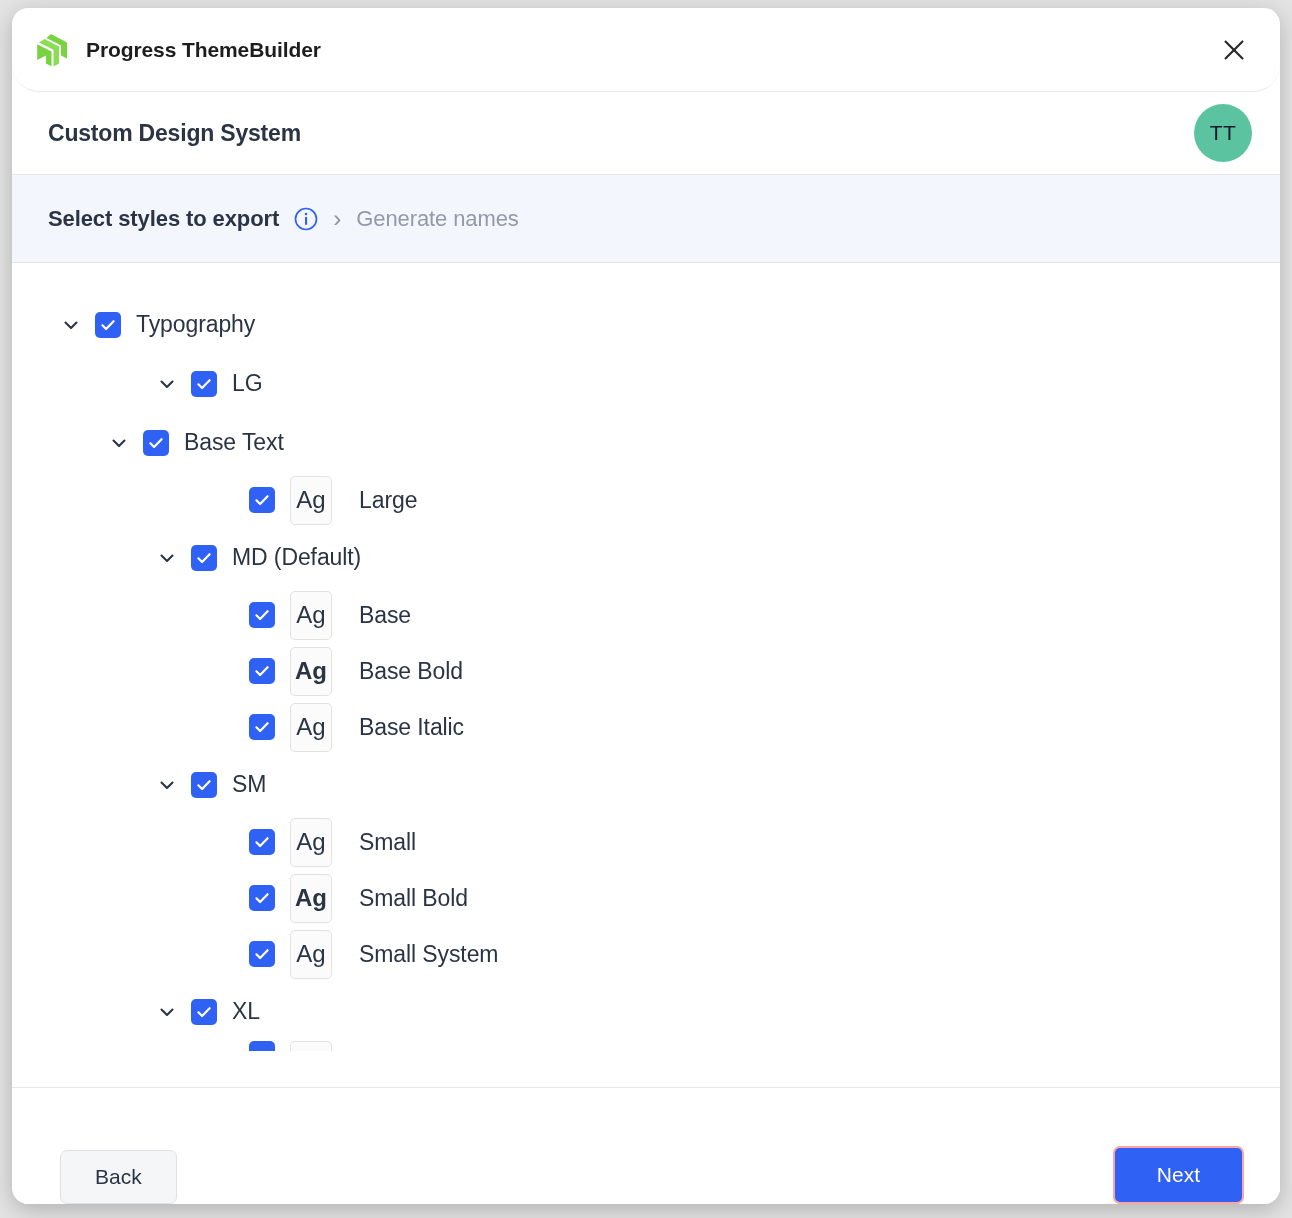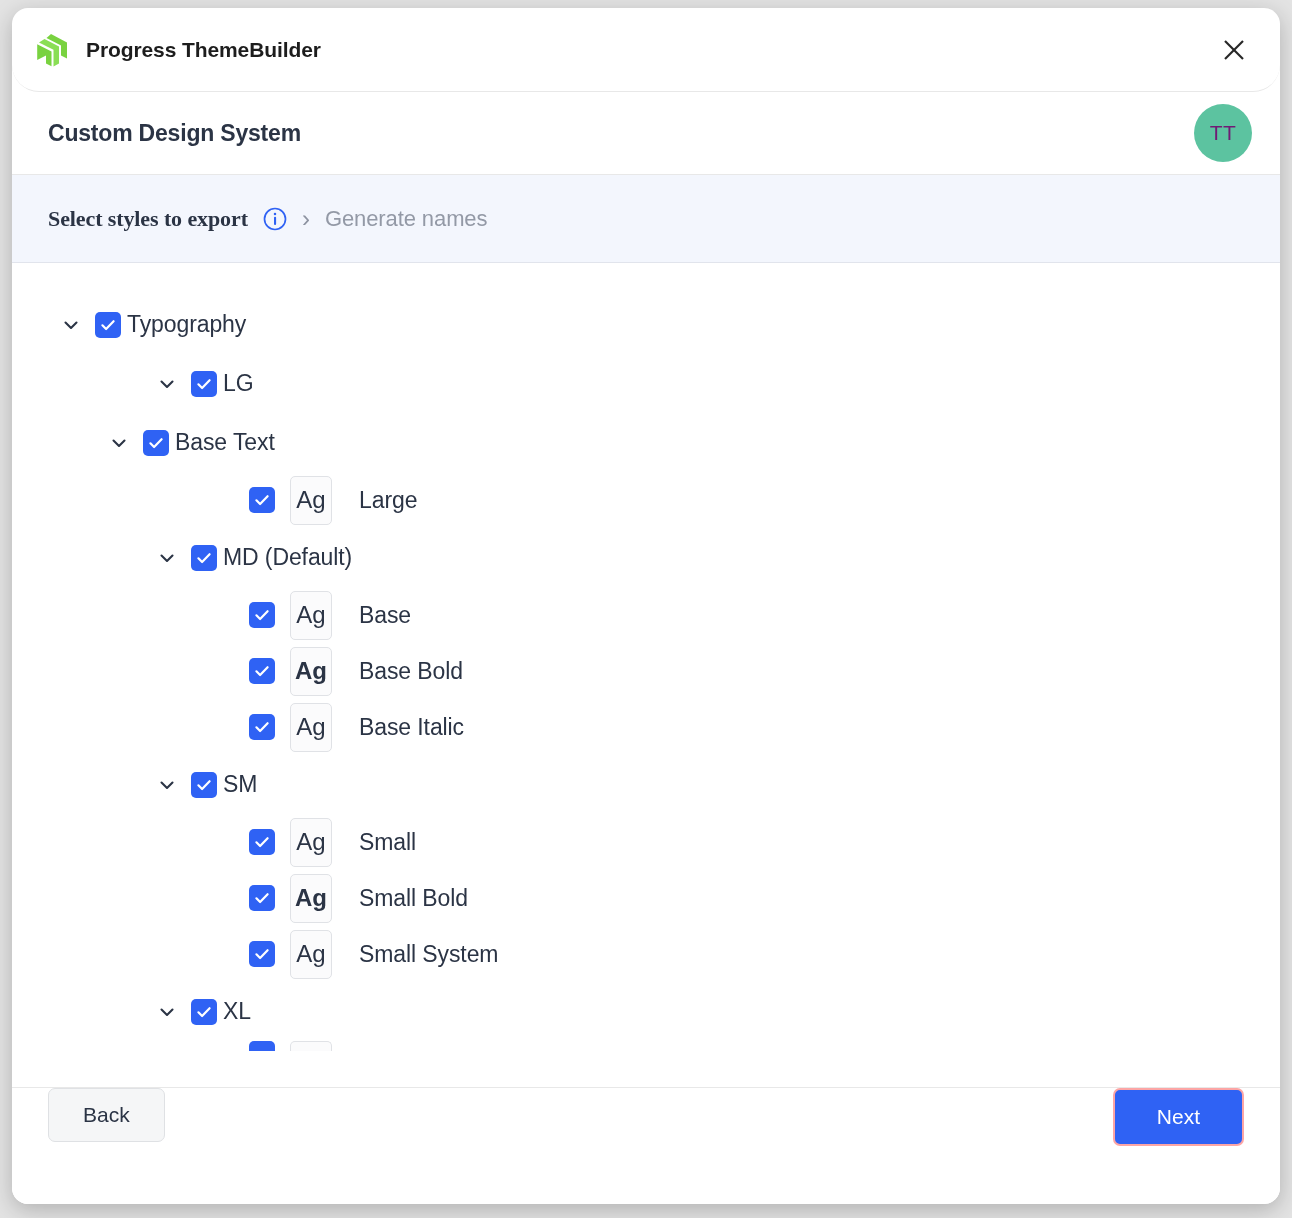--- a/index.html
+++ b/index.html
@@ -79,21 +79,21 @@
     font-size: 23px;
     font-weight: bold;
     color: #2b3445;
     letter-spacing: -0.2px;
   }
   .avatar {
     width: 58px;
     height: 58px;
     border-radius: 50%;
     background: #5cc3a0;
-    color: #701a75;
+    color: #0f172a;
     display: flex;
     align-items: center;
     justify-content: center;
     font-size: 21px;
     letter-spacing: 0.5px;
     font-weight: normal;
   }
 
   
   .stepbar {
@@ -104,21 +104,20 @@
     display: flex;
     align-items: center;
     padding: 0 36px;
     box-sizing: border-box;
   }
   .step-current {
     font-size: 22px;
     font-weight: bold;
     color: #2b3445;
     letter-spacing: -0.1px;
-    font-family: Liberation Serif, serif;
   }
   .info-icon {
     margin-left: 14px;
     width: 26px;
     height: 26px;
     display: inline-flex;
     align-items: center;
     justify-content: center;
     cursor: pointer;
   }
@@ -174,21 +173,21 @@
     border-radius: 5px;
     background: #2f62f4;
     display: inline-flex;
     align-items: center;
     justify-content: center;
     cursor: pointer;
   }
   .cb svg { display: block; }
 
   .node-label {
-    margin-left: 6px;
+    margin-left: 15px;
     font-size: 23px;
     color: #2b3445;
     letter-spacing: -0.1px;
     white-space: nowrap;
   }
 
   .ag {
     margin-left: 15px;
     min-width: 42px;
     height: 49px;
@@ -229,24 +228,25 @@
     align-items: flex-start;
     padding-left: 237px;
     box-sizing: border-box;
   }
 
   
   .footer {
     height: 116px;
     min-height: 116px;
     display: flex;
-    align-items: flex-start;
+    align-items: flex-end;
     padding: 0 36px;
     box-sizing: border-box;
     background: #ffffff;
+    margin-left: 12px;
   }
   .btn {
     font-family: "Liberation Sans", sans-serif;
     font-size: 21px;
     border-radius: 7px;
     cursor: pointer;
     box-sizing: border-box;
   }
   .btn-back {
     background: #f5f6f7;

